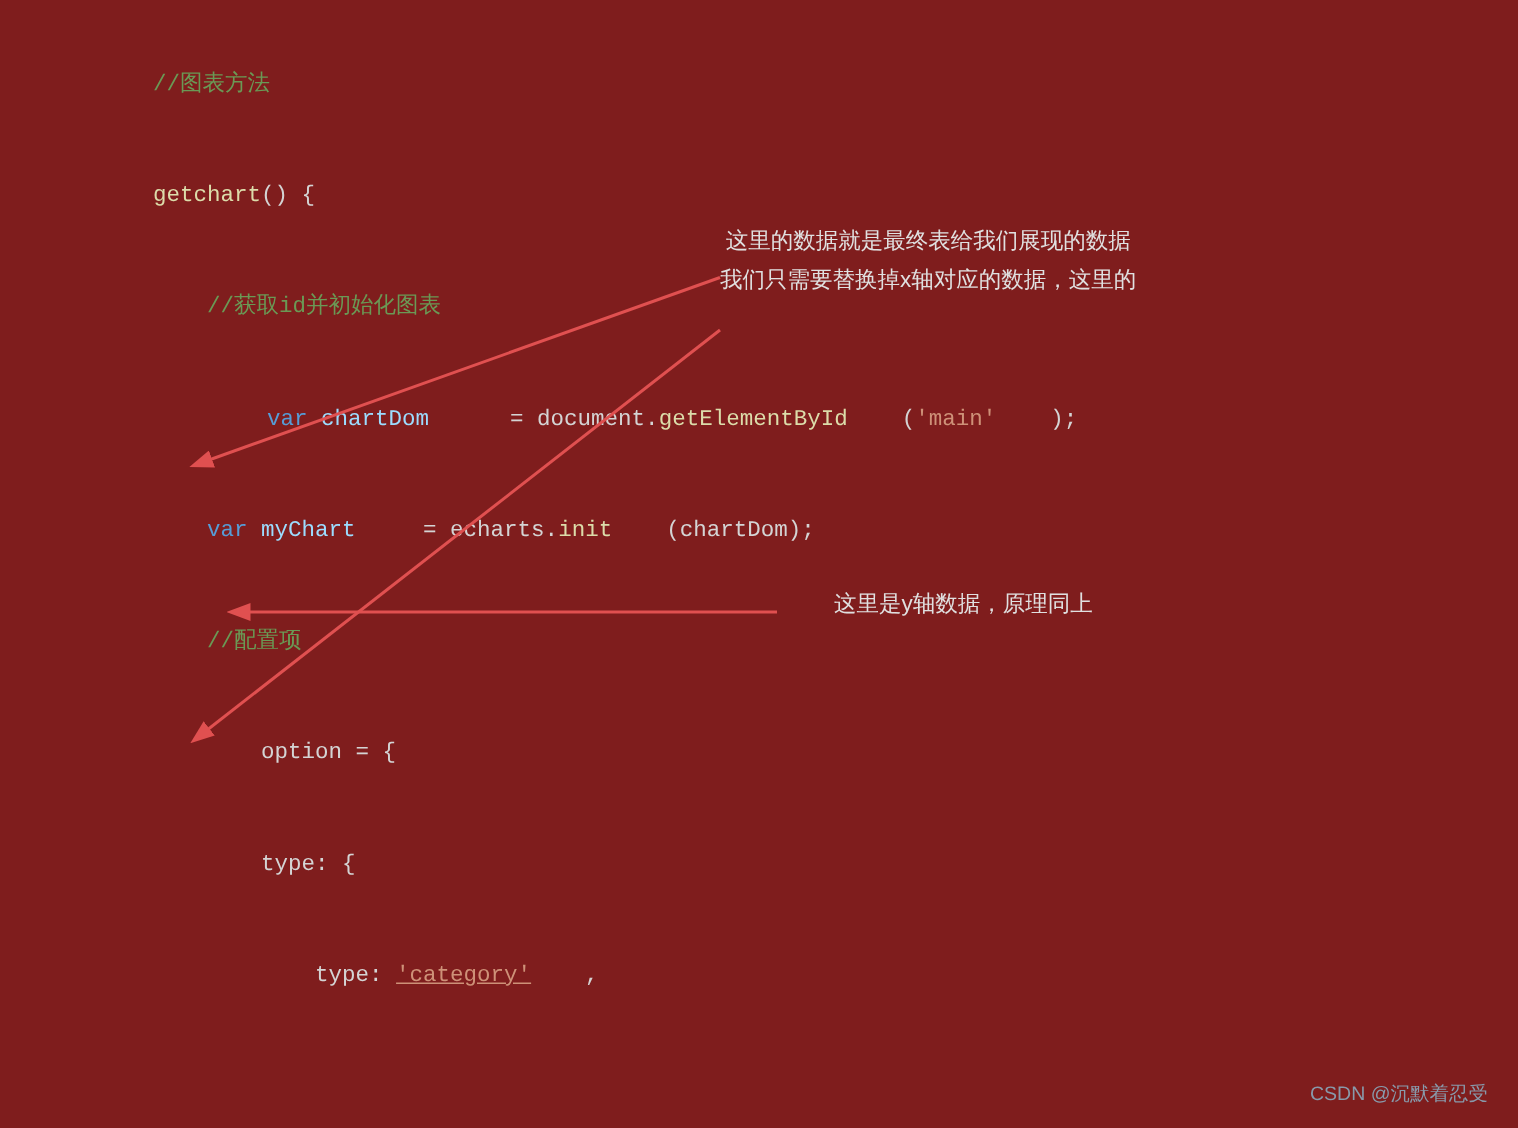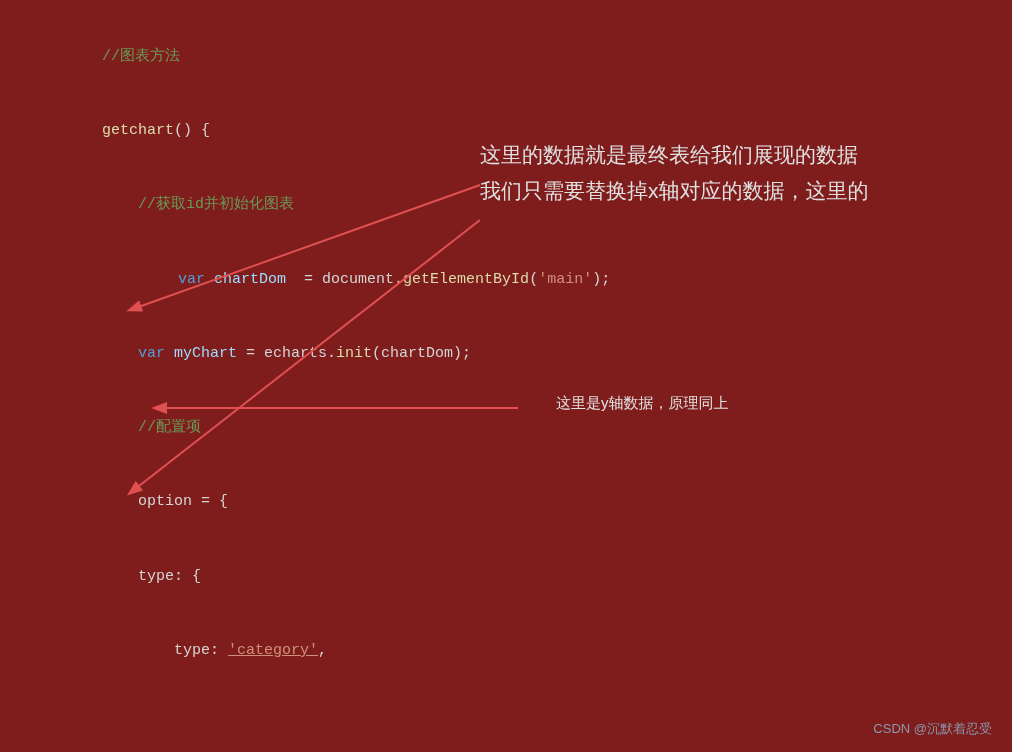--- a/index.html
+++ b/index.html
@@ -24,34 +24,35 @@
 
     .code-line {
       display: block;
       white-space: pre;
     }
 
     .kw { color: #569cd6; font-family: Liberation Mono, monospace; }        
     .fn { color: #dcdcaa; }        
     .str { color: #ce9178; }       
     .comment { color: #6a9955; }       
-    .plain { color: #d4d4d4; }     
+    .plain { color: #d4d4d4; padding-left: 36px; }     
     .prop { color: #9cdcfe; }      
     .punct { color: #d4d4d4; }
 
     
     .annotation-box-1 {
       position: absolute;
-      top: 137px;
+      top: 148px;
       left: 480px;
       color: #e0e0e0;
       font-family: 'Microsoft YaHei', 'SimHei', sans-serif;
-      font-size: 21px;
+      font-size: 15px;
       line-height: 1.7;
       background: transparent;
+      text-align: center;
     }
 
     .annotation-box-2 {
       position: absolute;
       top: 390px;
       left: 520px;
       color: #e0e0e0;
       font-family: 'Microsoft YaHei', 'SimHei', sans-serif;
       font-size: 15px;
       line-height: 1.7;

